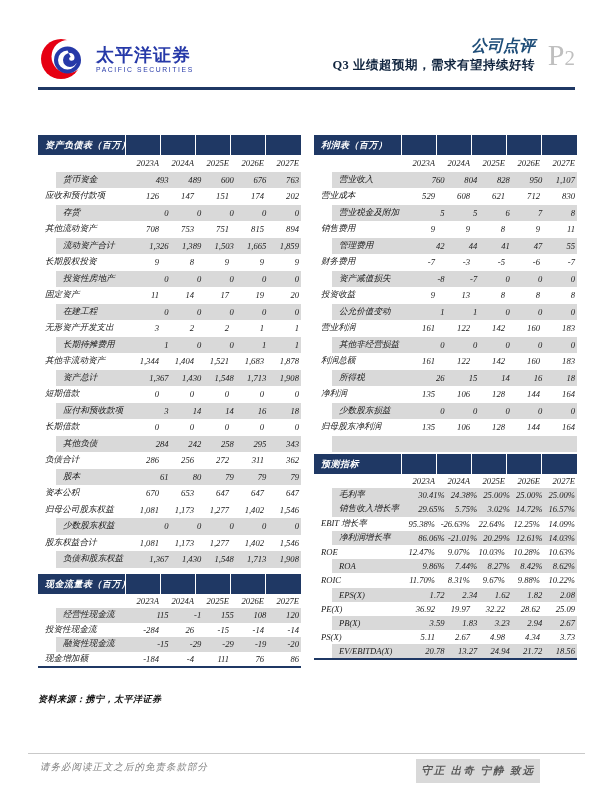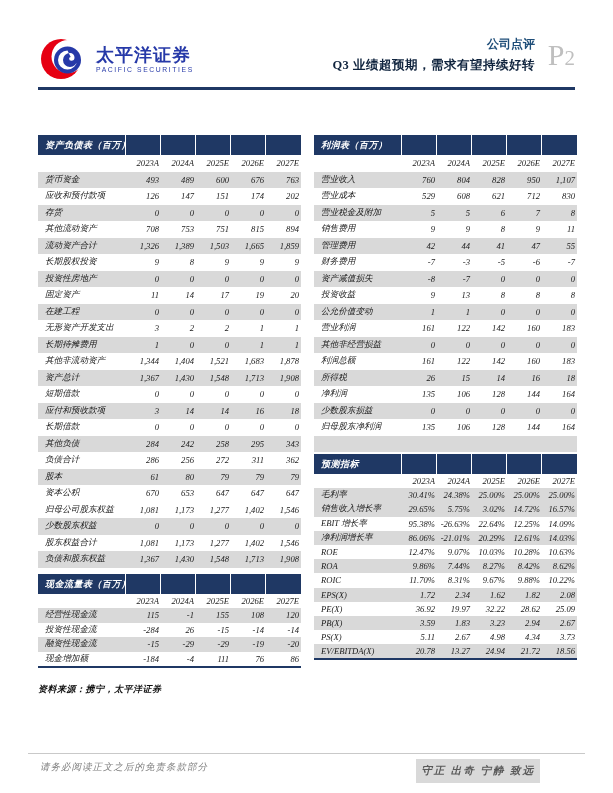--- a/index.html
+++ b/index.html
@@ -12,21 +12,21 @@
   .page{position:relative;width:613px;height:793px;background:#fff;overflow:hidden;
         font-family:"Liberation Serif",serif;}
   
   .logo-wrap{position:absolute;left:40px;top:34px;display:flex;align-items:center;}
   .logo-text{margin-left:6px;}
   .logo-cn{font-family:"Liberation Sans",sans-serif;font-weight:bold;font-size:18px;
            color:var(--logo-blue);letter-spacing:1px;line-height:20px;}
   .logo-en{font-family:"Liberation Sans",sans-serif;font-size:6.8px;color:var(--logo-blue);
            letter-spacing:1.6px;line-height:9px;}
   .h-cat{position:absolute;top:36px;right:78px;color:var(--accent);
-         font-weight:bold;font-size:12px;}
+         font-weight:bold;font-style:italic;font-size:16px;}
   .h-title{position:absolute;top:57px;right:78px;color:var(--ink);
            font-weight:bold;font-size:12.5px;letter-spacing:.5px;}
   .h-page{position:absolute;top:40px;right:38px;color:var(--page-gray);
           font-size:30px;line-height:30px;}
   .h-page .pnum{font-size:21px;}
   .rule{position:absolute;top:87px;left:38px;width:537px;height:3px;background:var(--navy);}
   
   .col{position:absolute;top:135px;width:263px;}
   .col-left{left:38px;}
   .col-right{left:314px;}
@@ -36,28 +36,28 @@
   .t-titlebar .tc{height:20px;border-right:1px solid #fff;}
   .t-titlebar .tc:last-child{border-right:none;}
   .t-titlebar .tc.c0{width:88px;}
   .t-titlebar .tc{width:35px;}
   .t-titlebar .tc.c0{padding-left:7px;}
   .t-title{color:#fff;font-weight:bold;font-size:9px;line-height:20px;
            letter-spacing:.5px;white-space:nowrap;font-style:italic;}
   .t-row{display:flex;height:16.5px;align-items:center;font-size:8.6px;color:#1a1a1a;}
   .t-row .lbl{width:88px;padding-left:7px;white-space:nowrap;overflow:hidden;}
   .t-row .val{width:35px;text-align:right;padding-right:2px;white-space:nowrap;}
-  .t-row.shade{background:var(--stripe);}
+  .t-row.shade{background:var(--stripe);margin-left:18px;}
   .t-yearrow{font-size:8.6px;color:#222;}
   .rows-sm .t-row{height:14.2px;}
   .rows-cf .t-row{height:14.5px;}
   .t-end{border-bottom:2px solid var(--navy);}
   .mt{margin-top:6px;}
   .mt-xs{margin-top:2px;}
-  .source{margin-top:15px;font-weight:bold;font-style:italic;font-size:9px;
+  .source{margin-top:25px;font-weight:bold;font-style:italic;font-size:9px;
           color:#111;letter-spacing:.5px;}
   
   .f-rule{position:absolute;top:753px;left:28px;width:557px;height:1px;background:#c9c9c9;}
   .f-left{position:absolute;top:761px;left:40px;font-style:italic;font-size:9.5px;
           color:var(--gray-text);letter-spacing:1px;}
   .f-right{position:absolute;top:759px;right:73px;background:var(--slogan-bg);
            color:#595959;font-weight:bold;font-style:italic;font-size:10.5px;
            padding:5px 5px;letter-spacing:2px;}
 </style>
 </head>

